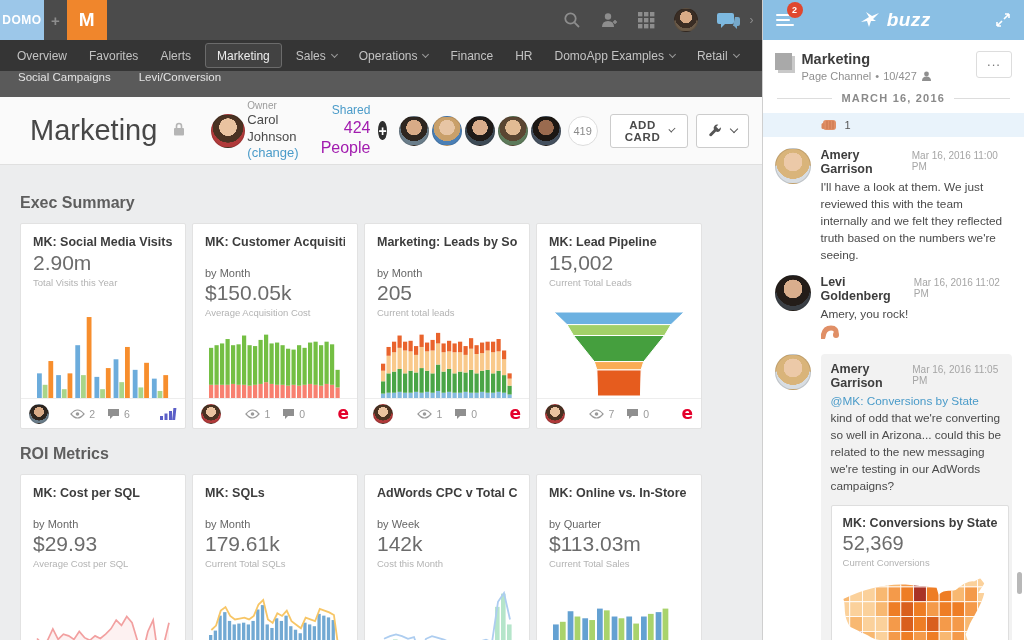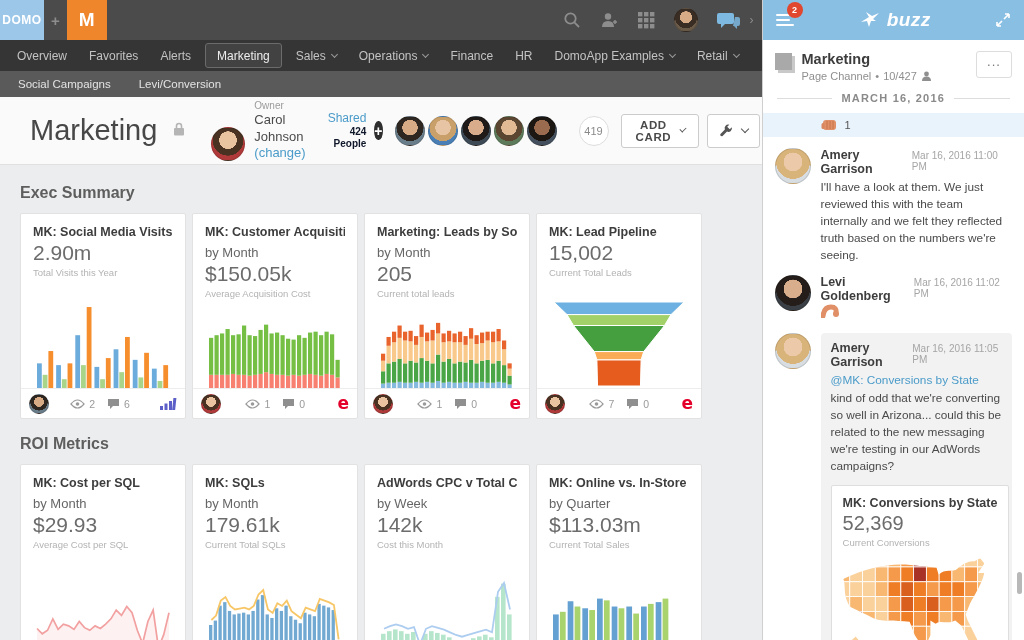--- a/index.html
+++ b/index.html
@@ -23,49 +23,49 @@
   .av-f{background:radial-gradient(circle at 50% 38%,#9a6b4f 0 34%,#1c1713 35% 60%,#44505e 61%)}
   .av-g{background:radial-gradient(circle at 50% 38%,#ecc9a8 0 34%,#d9b47a 35% 62%,#d8dde2 63%)}
   .av-h{background:radial-gradient(circle at 50% 38%,#d9ae8d 0 34%,#241d19 35% 62%,#3a3f45 63%)}
   .chev-right{color:#8d8d8d;font-size:12px;margin-left:-10px}
   
   .tabbar{height:31px;background:#353535;display:flex;align-items:center;padding:0 6px;flex:none}
   .tab{color:#c3c3c3;font-size:12px;padding:0 11px;height:31px;display:flex;align-items:center;gap:6px;white-space:nowrap;cursor:default}
   .tab.active{background:#424242;border:1px solid #6b6b6b;border-radius:3px;height:25px;color:#ededed;margin:0 3px}
   .caret{width:5px;height:5px;border-right:1.4px solid #9a9a9a;border-bottom:1.4px solid #9a9a9a;transform:rotate(45deg);margin-top:-3px}
   
-  .subnav{height:26px;background:#5a5a5a;display:flex;align-items:center;padding:0 10px;gap:12px;flex:none}
+  .subnav{height:26px;background:#5a5a5a;display:flex;align-items:flex-start;padding:0 10px;gap:12px;flex:none}
   .subnav-item{color:#e3e3e3;font-size:11.5px;padding:0 8px}
   
   .pagehead{height:68px;background:#fafafa;border-bottom:1px solid #e0e0e0;display:flex;align-items:center;padding:0 14px 0 30px;flex:none}
   .page-title{font-size:29px;font-weight:300;color:#474747}
   .lock{margin-left:16px}
-  .owner-block{display:flex;align-items:flex-end;margin-left:26px;gap:9px}
+  .owner-block{display:flex;align-items:center;margin-left:26px;gap:2px}
   .owner-txt{line-height:1.25}
   .owner-label{font-size:10px;color:#9b9b9b}
   .owner-name{font-size:13px;color:#4a4a4a}
   .link{color:#4a9bc9}
   .shared-block{margin-left:22px;text-align:right;line-height:1.25}
   .shared-label{color:#4a9bc9;font-size:12px}
-  .shared-count{font-size:10px;font-weight:bold;color:#0f172a}
+  .shared-count{font-size:16px;font-weight:normal;color:#a21caf}
   .plus-circle{width:19px;height:19px;border-radius:50%;background:#2e2e2e;color:#fff;font-size:14px;display:flex;align-items:center;justify-content:center;margin-left:8px;font-weight:bold}
   .head-avatars{display:flex;align-items:center;margin-left:12px;gap:3px}
-  .count-circle{width:30px;height:30px;border:1px solid #ddd;border-radius:50%;background:#fff;color:#8a8a8a;font-size:11px;display:flex;align-items:center;justify-content:center;margin-left:19px}
+  .count-circle{width:30px;height:30px;border:1px solid #ddd;border-radius:50%;background:#fff;color:#8a8a8a;font-size:11px;display:flex;align-items:center;justify-content:center;margin-left:4px}
   .btn{height:34px;border:1px solid #ccc;background:#fff;border-radius:3px;display:flex;align-items:center;gap:9px;color:#4a4a4a;cursor:default}
   .addcard-btn{margin-left:12px;padding:0 13px;font-size:11.5px;letter-spacing:.6px;font-weight:bold}
   .tool-btn{margin-left:8px;padding:0 11px}
   .caret-dark{width:6px;height:6px;border-right:1.6px solid #555;border-bottom:1.6px solid #555;transform:rotate(45deg);margin-top:-3px}
   
   .content{padding:13px 0 0 20px;flex:1;overflow:hidden}
-  .section-title{font-size:16px;color:#5e5e5e;font-weight:bold;margin:6px 0 11px}
+  .section-title{font-size:16px;color:#5e5e5e;font-weight:bold;margin:16px 0 11px}
   .cards-row{display:flex;gap:6px;margin-bottom:16px}
   .card{width:166px;height:206px;background:#fff;border:1px solid #e2e2e2;border-radius:2px;display:flex;flex-direction:column;flex:none}
   .card-body{padding:11px 12px 0;flex:1;display:flex;flex-direction:column;overflow:hidden}
   .card-title{font-size:12.5px;font-weight:bold;color:#3d3d3d;white-space:nowrap;overflow:hidden}
-  .card-sub{font-size:13px;color:#666;margin-top:6px}
+  .card-sub{font-size:11px;color:#666;margin-top:18px}
   .card-value{font-size:21px;font-weight:300;color:#6c6c6c;margin-top:2px}
   .card-caption{font-size:9.5px;color:#b3b3b3;margin-top:2px}
   .card-chart{flex:1;display:flex;align-items:flex-end;justify-content:center;overflow:hidden}
   .card-chart svg{width:142px;height:92px}
   .card-foot{height:30px;border-top:1px solid #ededed;display:flex;align-items:center;padding:0 8px;flex:none}
   .foot-stats{margin:0 auto;display:flex;align-items:center;gap:4px;color:#9a9a9a;font-size:10.5px}
   .stat-num{margin-right:8px}
   .badge-e{color:#e4002b;font-weight:bold;font-size:17px;line-height:1;font-family:"DejaVu Sans",sans-serif}
   
   .buzz{width:264px;height:640px;background:#fff;display:flex;flex-direction:column;overflow:hidden;border-left:1px solid #cfcfcf;position:relative}
@@ -716,20 +716,21 @@
     </div>
   </div>
 
   <div class="msg">
     <span class="av av-h" style="width:36px;height:36px"></span>
     <div class="msg-main">
       <div class="msg-head">
         <span class="msg-author">Levi Goldenberg</span>
         <span class="msg-time">Mar 16, 2016 11:02 PM</span>
       </div>
+      <div class="msg-text">Amery, you rock!</div>
       <div class="msg-emoji">
         <svg width="18" height="15" viewBox="0 0 18 15">
             <path d="M2,13 Q3,4 10,4 Q16,4 15,10" fill="none" stroke="#e08f66" stroke-width="5" stroke-linecap="round"></path>
             <circle cx="15" cy="11" r="3" fill="#e08f66"></circle>
           </svg>
       </div>
     </div>
   </div>
 
   <div class="msg">

